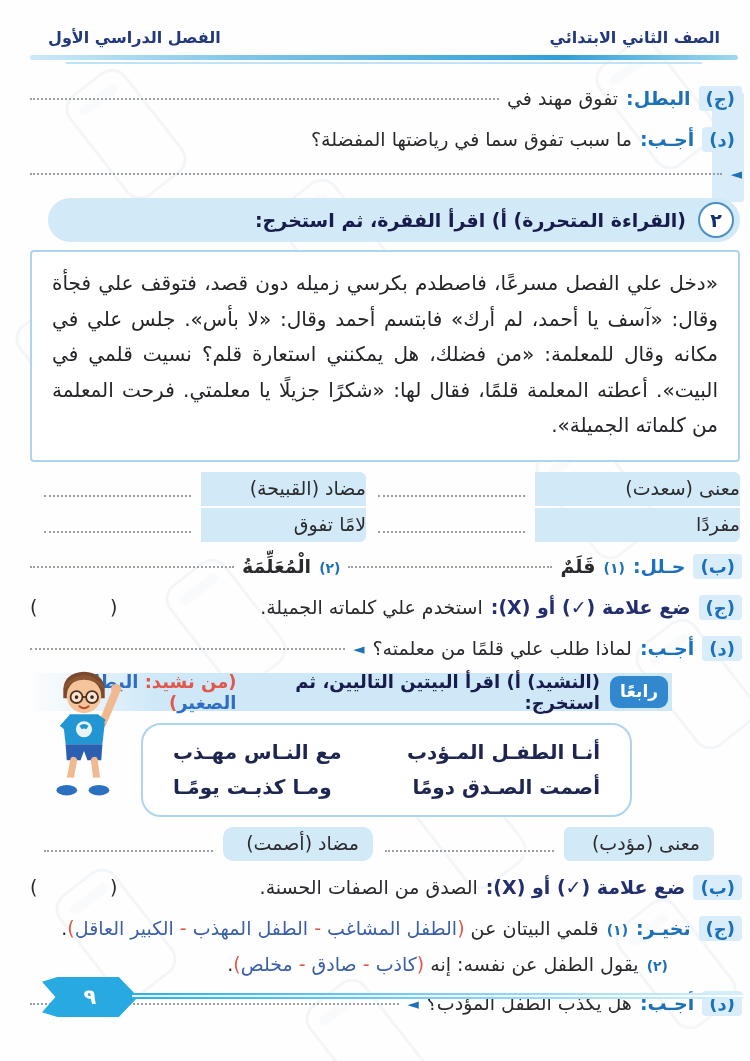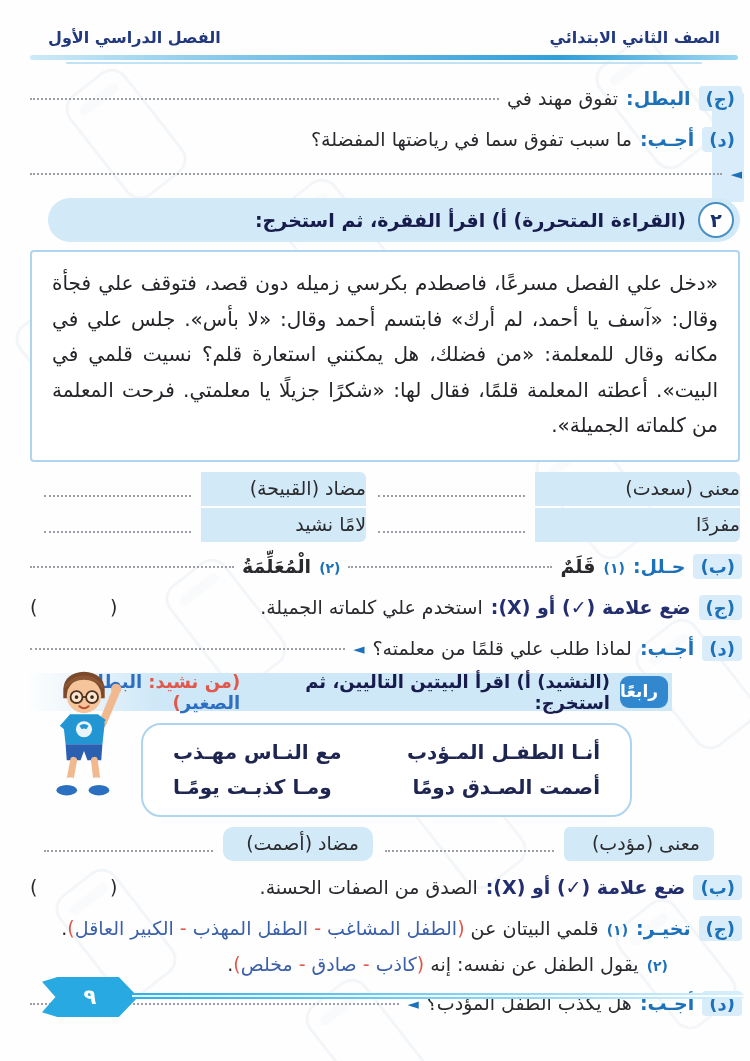--- a/index.html
+++ b/index.html
@@ -54,21 +54,21 @@
   .xgrid { display:grid; direction:rtl; grid-template-columns:205px 1fr 165px 1fr;
     margin:10px 2px 0 6px; font-size:19px; color:#2b2b2e; row-gap:2px;}
   .xcell { background:#d2e9f8; padding:5px 0 7px 14px; }
   .xdots { border-bottom:2px dotted #9aa0a6; margin:0 10px 9px 12px; align-self:end; }
 
   
   .band4 { position:relative; display:flex; align-items:center; gap:10px; direction:rtl;
     height:38px; margin:12px 0 0 0; padding:0 4px;
     background:linear-gradient(to left,#cfe8f8,#cfe8f8 80%,rgba(207,232,248,0)); }
   .badge4 { background:#3188ce; color:#fff; font-weight:bold; font-size:17px;
-    padding:5px 10px 7px 0; border-radius:9px; flex:none; }
+    padding:5px 10px 7px 10px; border-radius:9px; flex:none; }
   .band4 .t { color:#171c4d; font-weight:bold; font-size:18px; }
   .red { color:#e2574b; font-weight:bold; }
   .blue-b { color:#2f6fc2; font-weight:bold; }
 
   
   .poem-wrap { margin:12px 110px 0 115px; }
   .poem-box { border:2px solid #aed4ef; border-radius:20px; background:#fff;
     padding:10px 30px; }
   .poem-line { display:flex; justify-content:space-between; direction:rtl;
     font-size:20px; font-weight:bold; color:#1d2550; line-height:1.75; }
@@ -152,21 +152,21 @@
       <span>«دخل علي الفصل مسرعًا، فاصطدم بكرسي زميله دون قصد، فتوقف علي فجأة وقال: «آسف يا أحمد، لم أرك» فابتسم أحمد وقال: «لا بأس». جلس علي في مكانه وقال للمعلمة: «من فضلك، هل يمكنني استعارة قلم؟ نسيت قلمي في البيت». أعطته المعلمة قلمًا، فقال لها: «شكرًا جزيلًا يا معلمتي. فرحت المعلمة من كلماته الجميلة».</span>
     </div>
 
     <div class="xgrid">
       <span class="xcell" style="border-radius:0 6px 0 0;">معنى (سعدت)</span>
       <span class="xdots"></span>
       <span class="xcell" style="border-radius:0 6px 0 0;">مضاد (القبيحة)</span>
       <span class="xdots"></span>
       <span class="xcell" style="border-radius:0 0 6px 0;">مفردًا</span>
       <span class="xdots"></span>
-      <span class="xcell" style="border-radius:0 0 6px 0;">لامًا نشيد</span>
+      <span class="xcell" style="border-radius:0 0 6px 0;">لامًا تفوق</span>
       <span class="xdots"></span>
     </div>
 
     <div class="q-row" style="margin-top:12px;">
       <span class="chip">(ب)</span>
       <span class="verb">حـلل:</span>
       <span class="num-marker">(١)</span>
       <span class="qtext" style="font-weight:bold;">قَلَمٌ</span>
       <span class="dots"></span>
       <span class="num-marker">(٢)</span>

